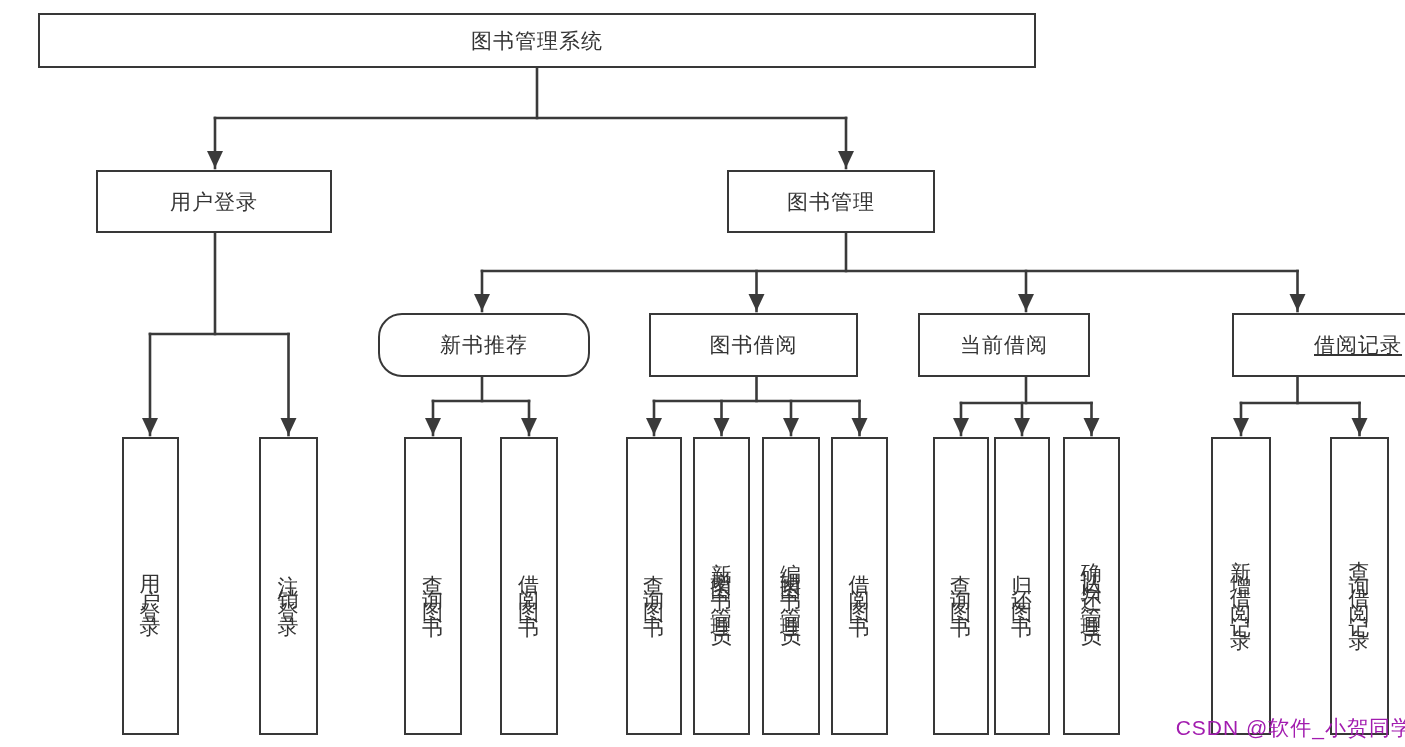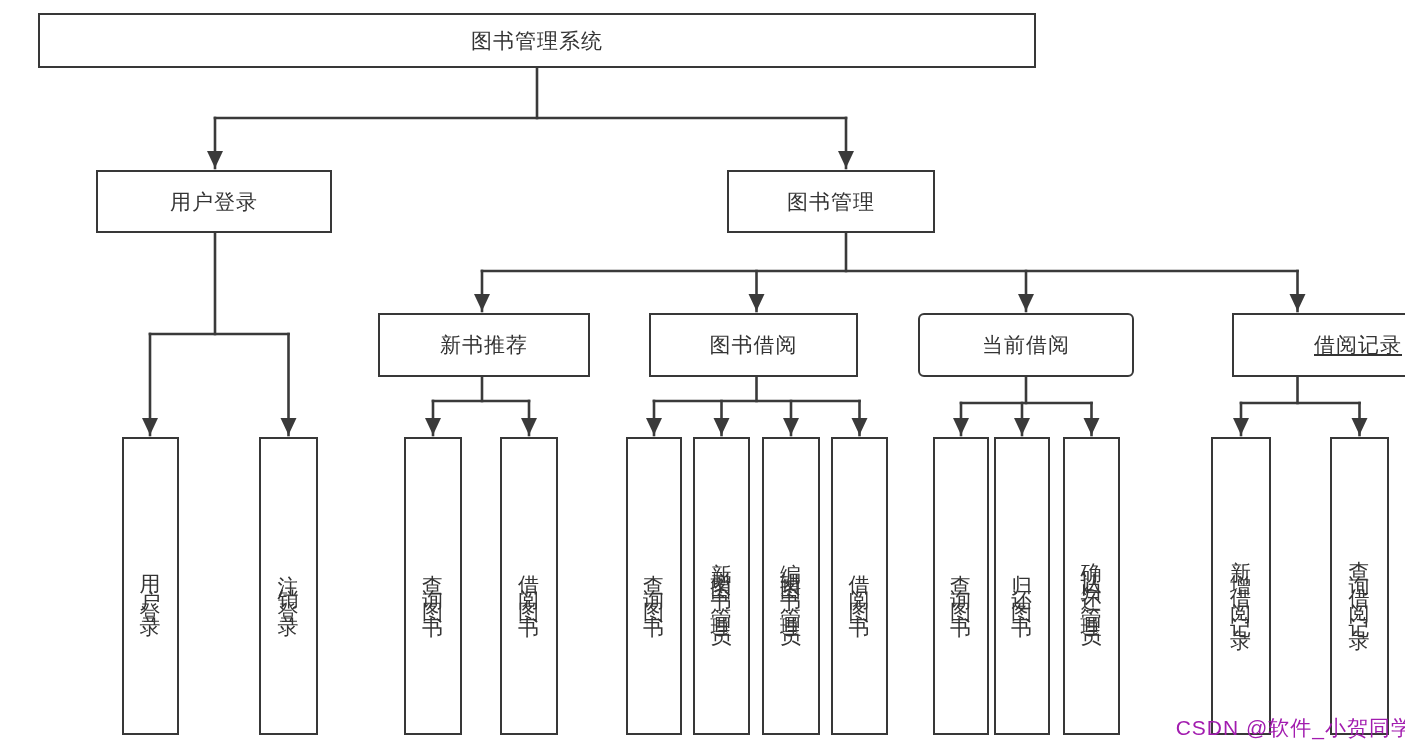--- a/index.html
+++ b/index.html
@@ -109,23 +109,23 @@
         <path d="M1343.5 403 V435" marker-end="url(#arrow)"></path>
       </g>
     </g>
   </svg>
 
   <div class="node" style="left:22px;top:13px;width:998px;height:55px;">图书管理系统</div>
 
   <div class="node" style="left:80px;top:170px;width:236px;height:63px;">用户登录</div>
   <div class="node" style="left:711px;top:170px;width:208px;height:63px;">图书管理</div>
 
-  <div class="node" style="left:362px;top:313px;width:212px;height:64px;">新书推荐</div>
+  <div class="node" style="left:362px;top:313px;width:212px;height:64px;border-radius:24px;">新书推荐</div>
   <div class="node" style="left:633px;top:313px;width:209px;height:64px;">图书借阅</div>
-  <div class="node" style="left:902px;top:313px;width:216px;height:64px;border-radius:6px;">当前借阅</div>
+  <div class="node" style="left:902px;top:313px;width:172px;height:64px;">当前借阅</div>
   <div class="node" style="left:1216px;top:313px;width:252px;height:64px;text-decoration:underline;">借阅记录</div>
 
   <div class="node vnode" style="left:106px;top:437px;width:57px;height:298px;">用户登录</div>
   <div class="node vnode" style="left:243px;top:437px;width:59px;height:298px;">注销登录</div>
 
   <div class="node vnode" style="left:388px;top:437px;width:58px;height:298px;">查询图书</div>
   <div class="node vnode" style="left:484px;top:437px;width:58px;height:298px;">借阅图书</div>
 
   <div class="node vnode" style="left:610px;top:437px;width:56px;height:298px;">查询图书</div>
   <div class="node vnode tight" style="left:677px;top:437px;width:57px;height:298px;">新增图书（管理员）</div>

